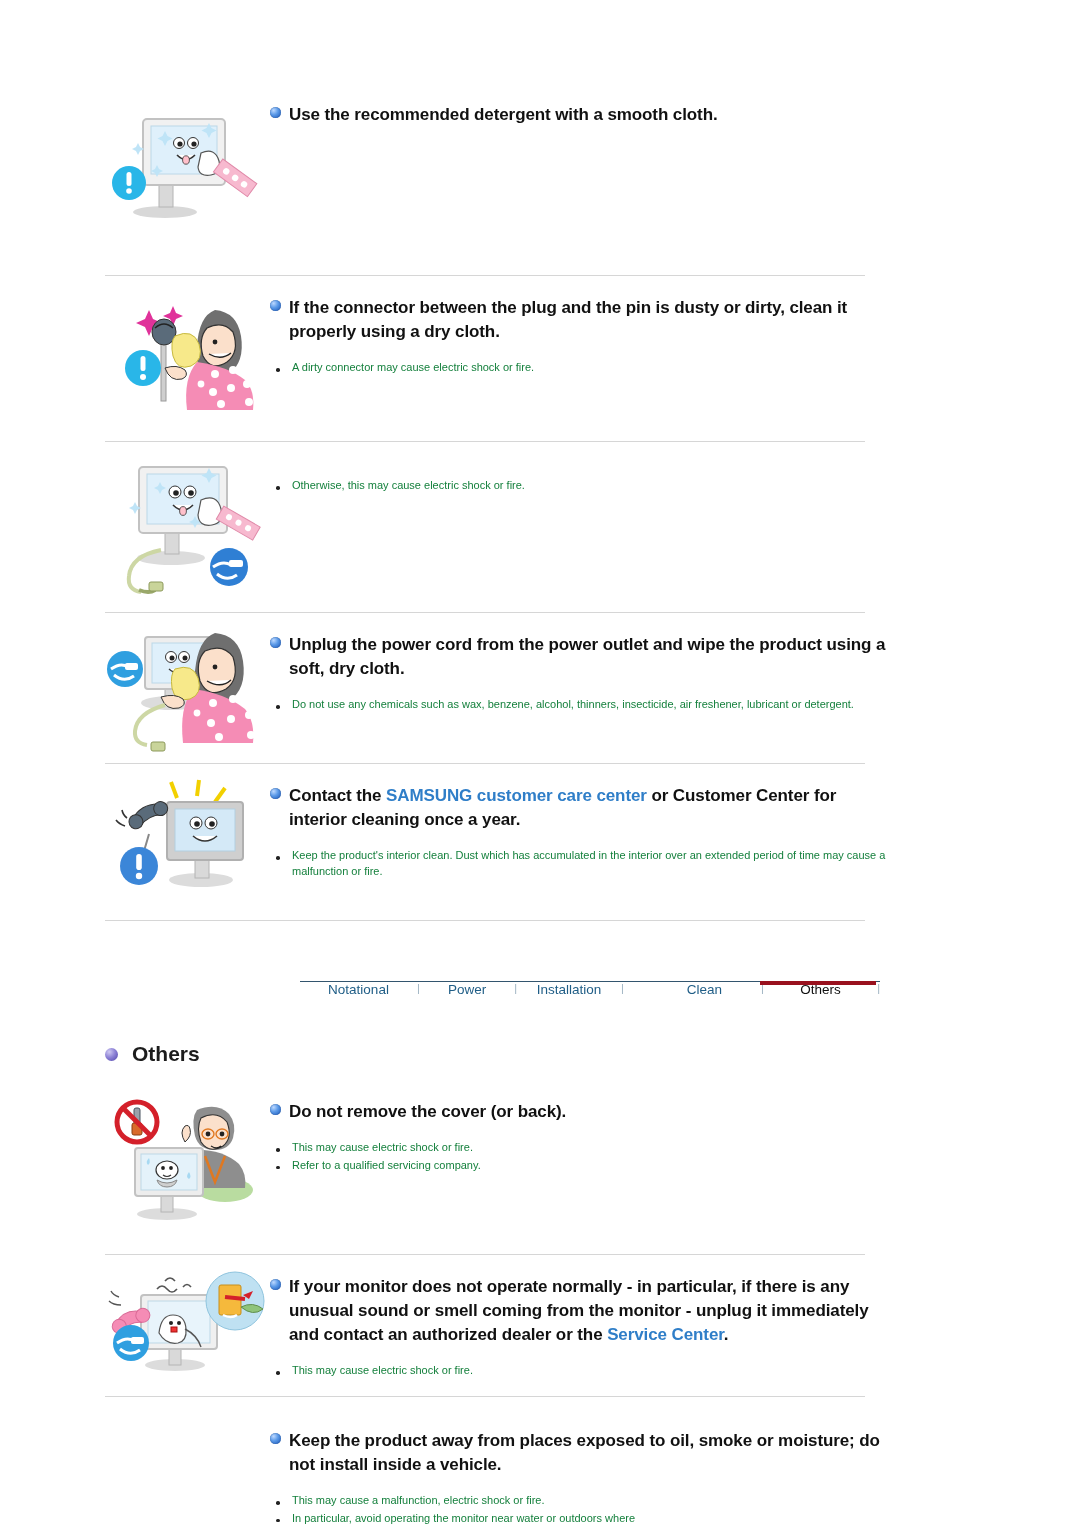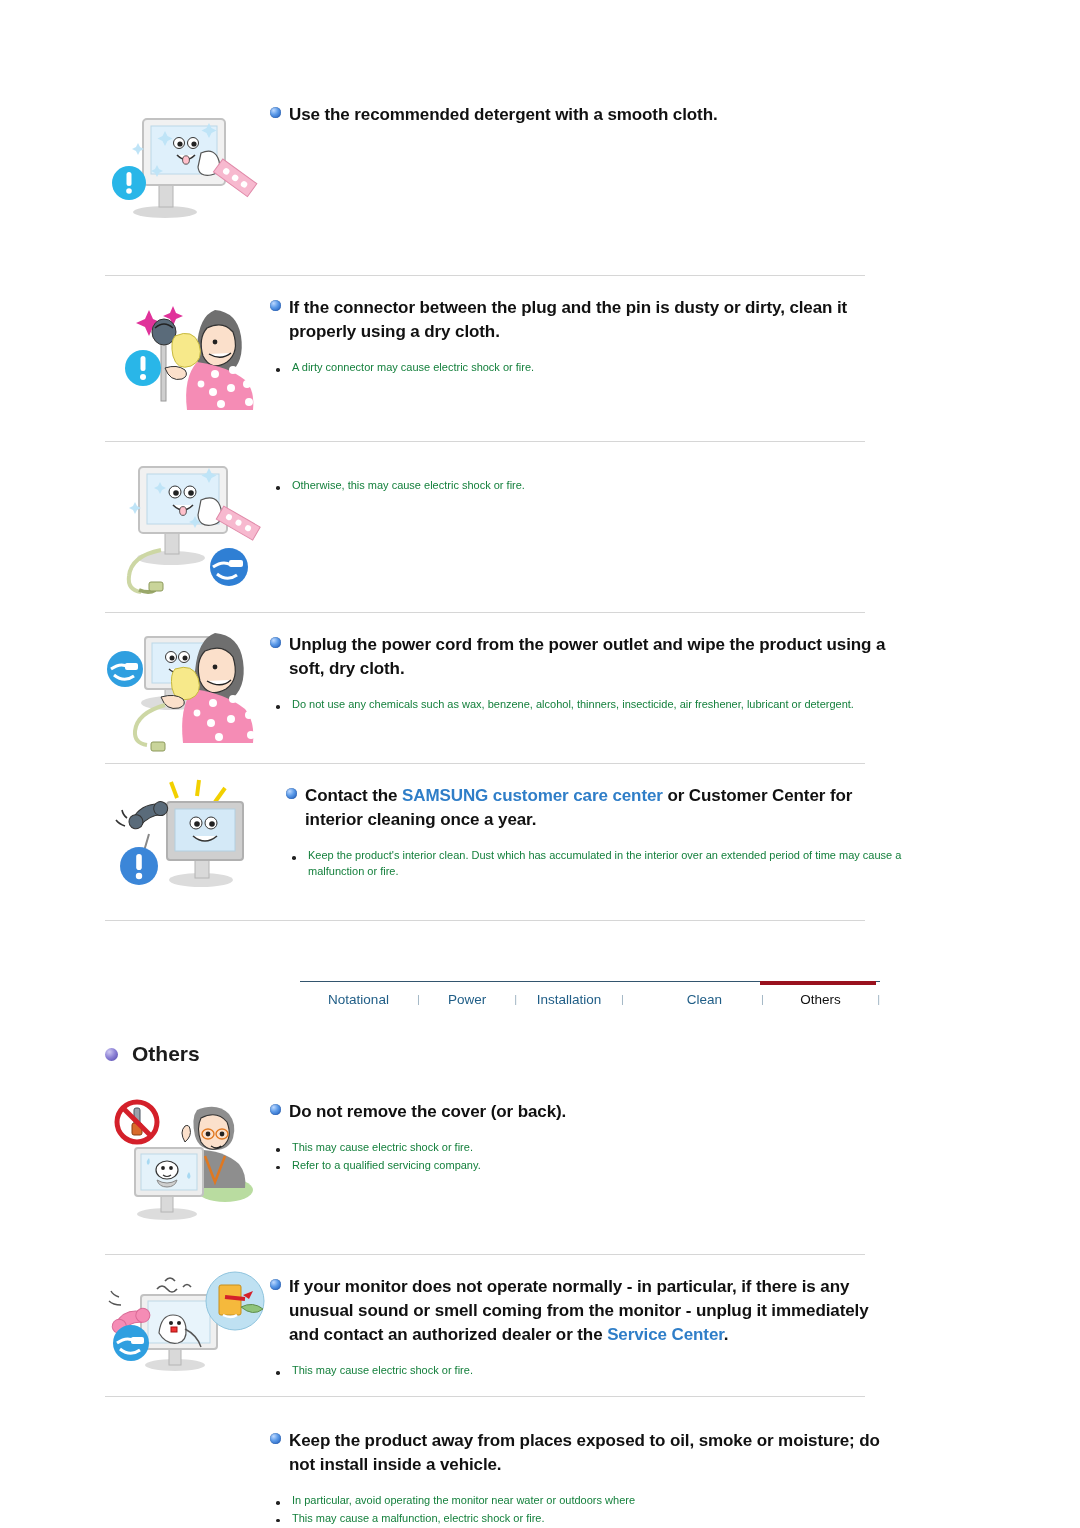--- a/index.html
+++ b/index.html
@@ -104,21 +104,20 @@
     position: relative;
     margin-top: 60px;
   }
   .tabbar-rule {
     height: 1px;
     background: #33556e;
     width: 580px;
   }
   .tabs {
     display: flex;
-    align-items: center;
     height: 34px;
   }
   .tab {
     font-size: 13.5px;
     color: #1f5d86;
     text-align: center;
     position: relative;
     padding: 0 4px;
     white-space: nowrap;
   }
@@ -337,21 +336,21 @@
         <span class="head-text"><span>Unplug the power cord from the power outlet and wipe the product using a soft, dry cloth.</span></span>
       </div>
       <ul class="sublist">
         <li>Do not use any chemicals such as wax, benzene, alcohol, thinners, insecticide, air freshener, lubricant or detergent.</li>
       </ul>
     </div>
   </div>
   <div style="height:8px"></div>
   <hr class="hr">
 
-  <div class="row" style="margin-top:12px;gap:16px;">
+  <div class="row" style="margin-top:12px;">
     <div class="fig-col">
       <svg class="fig" width="165" height="130" viewBox="0 0 165 130">
         <g stroke="#f2d000" stroke-width="4" fill="none">
           <path d="M72 22 L66 6"></path>
             <path d="M92 20 L94 4"></path>
             <path d="M110 26 L120 12"></path>
         </g>
         <ellipse cx="96" cy="104" rx="32" ry="7" fill="#dcdcdc"></ellipse>
         <rect x="90" y="82" width="14" height="20" fill="#d9d9d9" stroke="#b4b4b4"></rect>
         <rect x="62" y="26" width="76" height="58" rx="3" fill="#cfcfcf" stroke="#b0b0b0" stroke-width="2"></rect>
@@ -509,19 +508,19 @@
   <hr class="hr">
 
   <div class="row" style="margin-top:24px;">
     <div class="fig-col"></div>
     <div class="txt-col">
       <div class="head-line">
         <span class="head-bullet"></span>
         <span class="head-text"><span>Keep the product away from places exposed to oil, smoke or moisture; do not install inside a vehicle.</span></span>
       </div>
       <ul class="sublist">
+        <li>This may cause a malfunction, electric shock or fire.</li>
         <li>In particular, avoid operating the monitor near water or outdoors where</li>
-        <li>This may cause a malfunction, electric shock or fire.</li>
       </ul>
     </div>
   </div>
 
 </div>
 
 </body></html>

